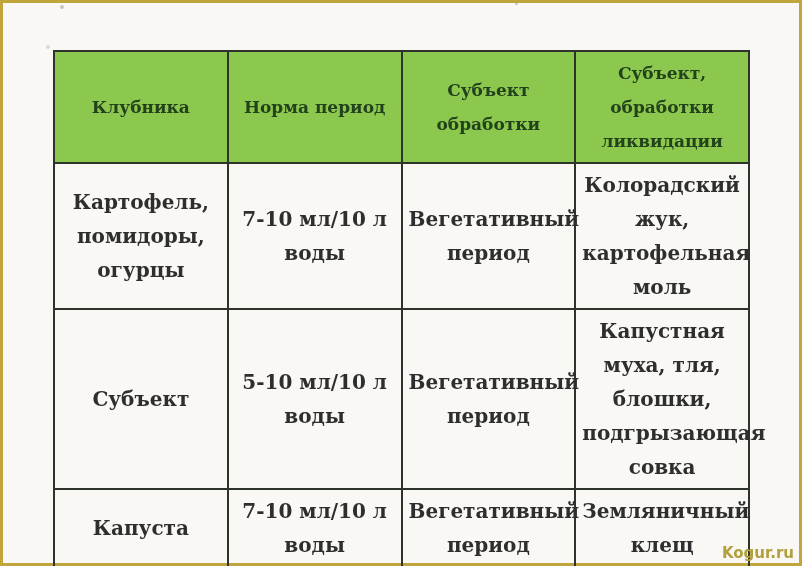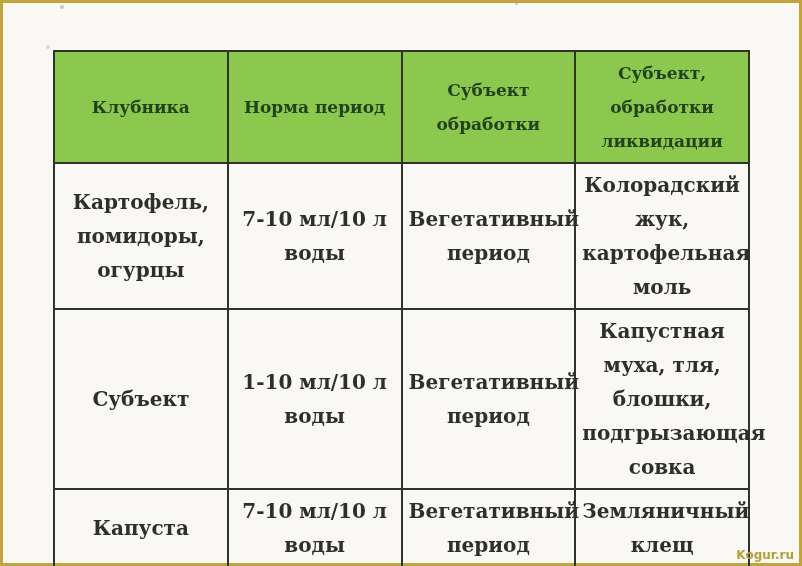--- a/index.html
+++ b/index.html
@@ -54,21 +54,21 @@
   }
   tr.hdr{height:110px;}
   tr.r0{height:66px;}
   tr.r1{height:91px;}
   tr.r2{height:67px;}
   .watermark{
     position:absolute;
     right:8px;
     bottom:4px;
     font-family:"DejaVu Sans","Liberation Sans",sans-serif;
-    font-size:12px;
+    font-size:15px;
     font-weight:bold;
     color:var(--watermark);
   }
   .speck{
     position:absolute;
     background:#9a9a92;
     opacity:.55;
     border-radius:50%;
   }
   .speck.s1{left:60px;top:5px;width:4px;height:4px;}
@@ -101,21 +101,21 @@
       <td>Картофель,
 помидоры, огурцы</td>
       <td>7-10 мл/10 л воды</td>
       <td>Вегетативный
 период</td>
       <td>Колорадский жук,
 картофельная моль</td>
     </tr>
     <tr class="r1">
       <td>Субъект</td>
-      <td>1-10 мл/10 л воды</td>
+      <td>5-10 мл/10 л воды</td>
       <td>Вегетативный
 период</td>
       <td>Капустная муха, тля,
 блошки,
 подгрызающая совка</td>
     </tr>
     <tr class="r2">
       <td>Капуста</td>
       <td>7-10 мл/10 л воды</td>
       <td>Вегетативный

